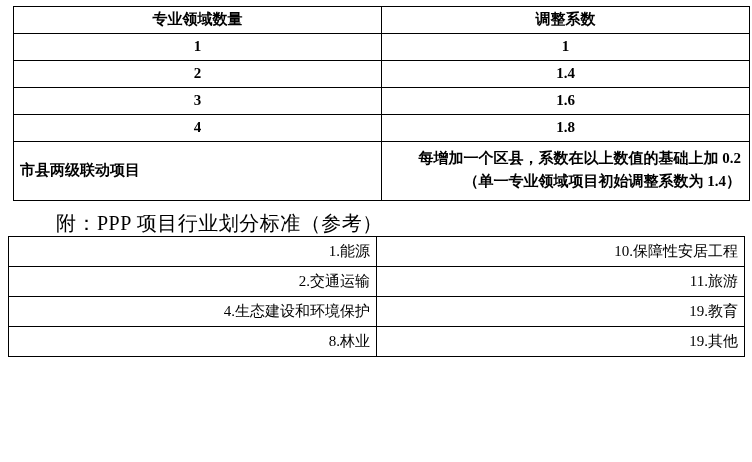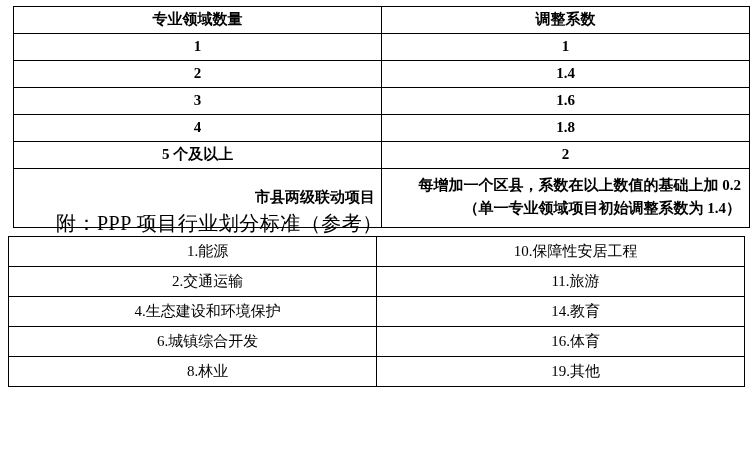--- a/index.html
+++ b/index.html
@@ -48,21 +48,21 @@
     text-align: center;
     height: 22px;
   }
   #coef-table td.note-cell {
     text-align: right;
     padding: 5px 8px 6px 8px;
     line-height: 1.55;
     height: auto;
   }
   #coef-table td.label-cell {
-    text-align: right;
+    text-align: left;
     height: auto;
     margin-top: 26px;
   }
 
   
   #caption {
     position: absolute;
     left: 8px;
     top: 208px;
     width: 736px;
@@ -75,21 +75,21 @@
   
   #industry-table {
     position: absolute;
     left: 8px;
     top: 236px;
     width: 736px;
   }
   #industry-table .col-a { width: 368px; }
   #industry-table .col-b { width: 368px; }
   #industry-table td {
-    text-align: center;
+    text-align: right;
     height: 25px;
     padding-left: 36px;
     font-size: 15px;
     font-family: Liberation Serif, serif;
   }
 </style>
 </head>
 <body>
 
 <div class="page">
@@ -114,24 +114,20 @@
       </tr>
       <tr>
         <td>3</td>
         <td>1.6</td>
       </tr>
       <tr>
         <td>4</td>
         <td>1.8</td>
       </tr>
       <tr>
-        <td>5 个及以上</td>
-        <td>2</td>
-      </tr>
-      <tr>
         <td class="label-cell">市县两级联动项目</td>
         <td class="note-cell">每增加一个区县，系数在以上数值的基础上加 0.2（单一专业领域项目初始调整系数为 1.4）</td>
       </tr>
     </tbody>
   </table>
 
   <div id="caption">附：PPP 项目行业划分标准（参考）</div>
 
   <table id="industry-table">
     <colgroup>
@@ -142,25 +138,21 @@
       <tr>
         <td>1.能源</td>
         <td>10.保障性安居工程</td>
       </tr>
       <tr>
         <td>2.交通运输</td>
         <td>11.旅游</td>
       </tr>
       <tr>
         <td>4.生态建设和环境保护</td>
-        <td>14.教育</td>
-      </tr>
-      <tr>
-        <td>6.城镇综合开发</td>
-        <td>16.体育</td>
+        <td>19.教育</td>
       </tr>
       <tr>
         <td>8.林业</td>
         <td>19.其他</td>
       </tr>
 
     </tbody>
   </table>
 
 </div>

